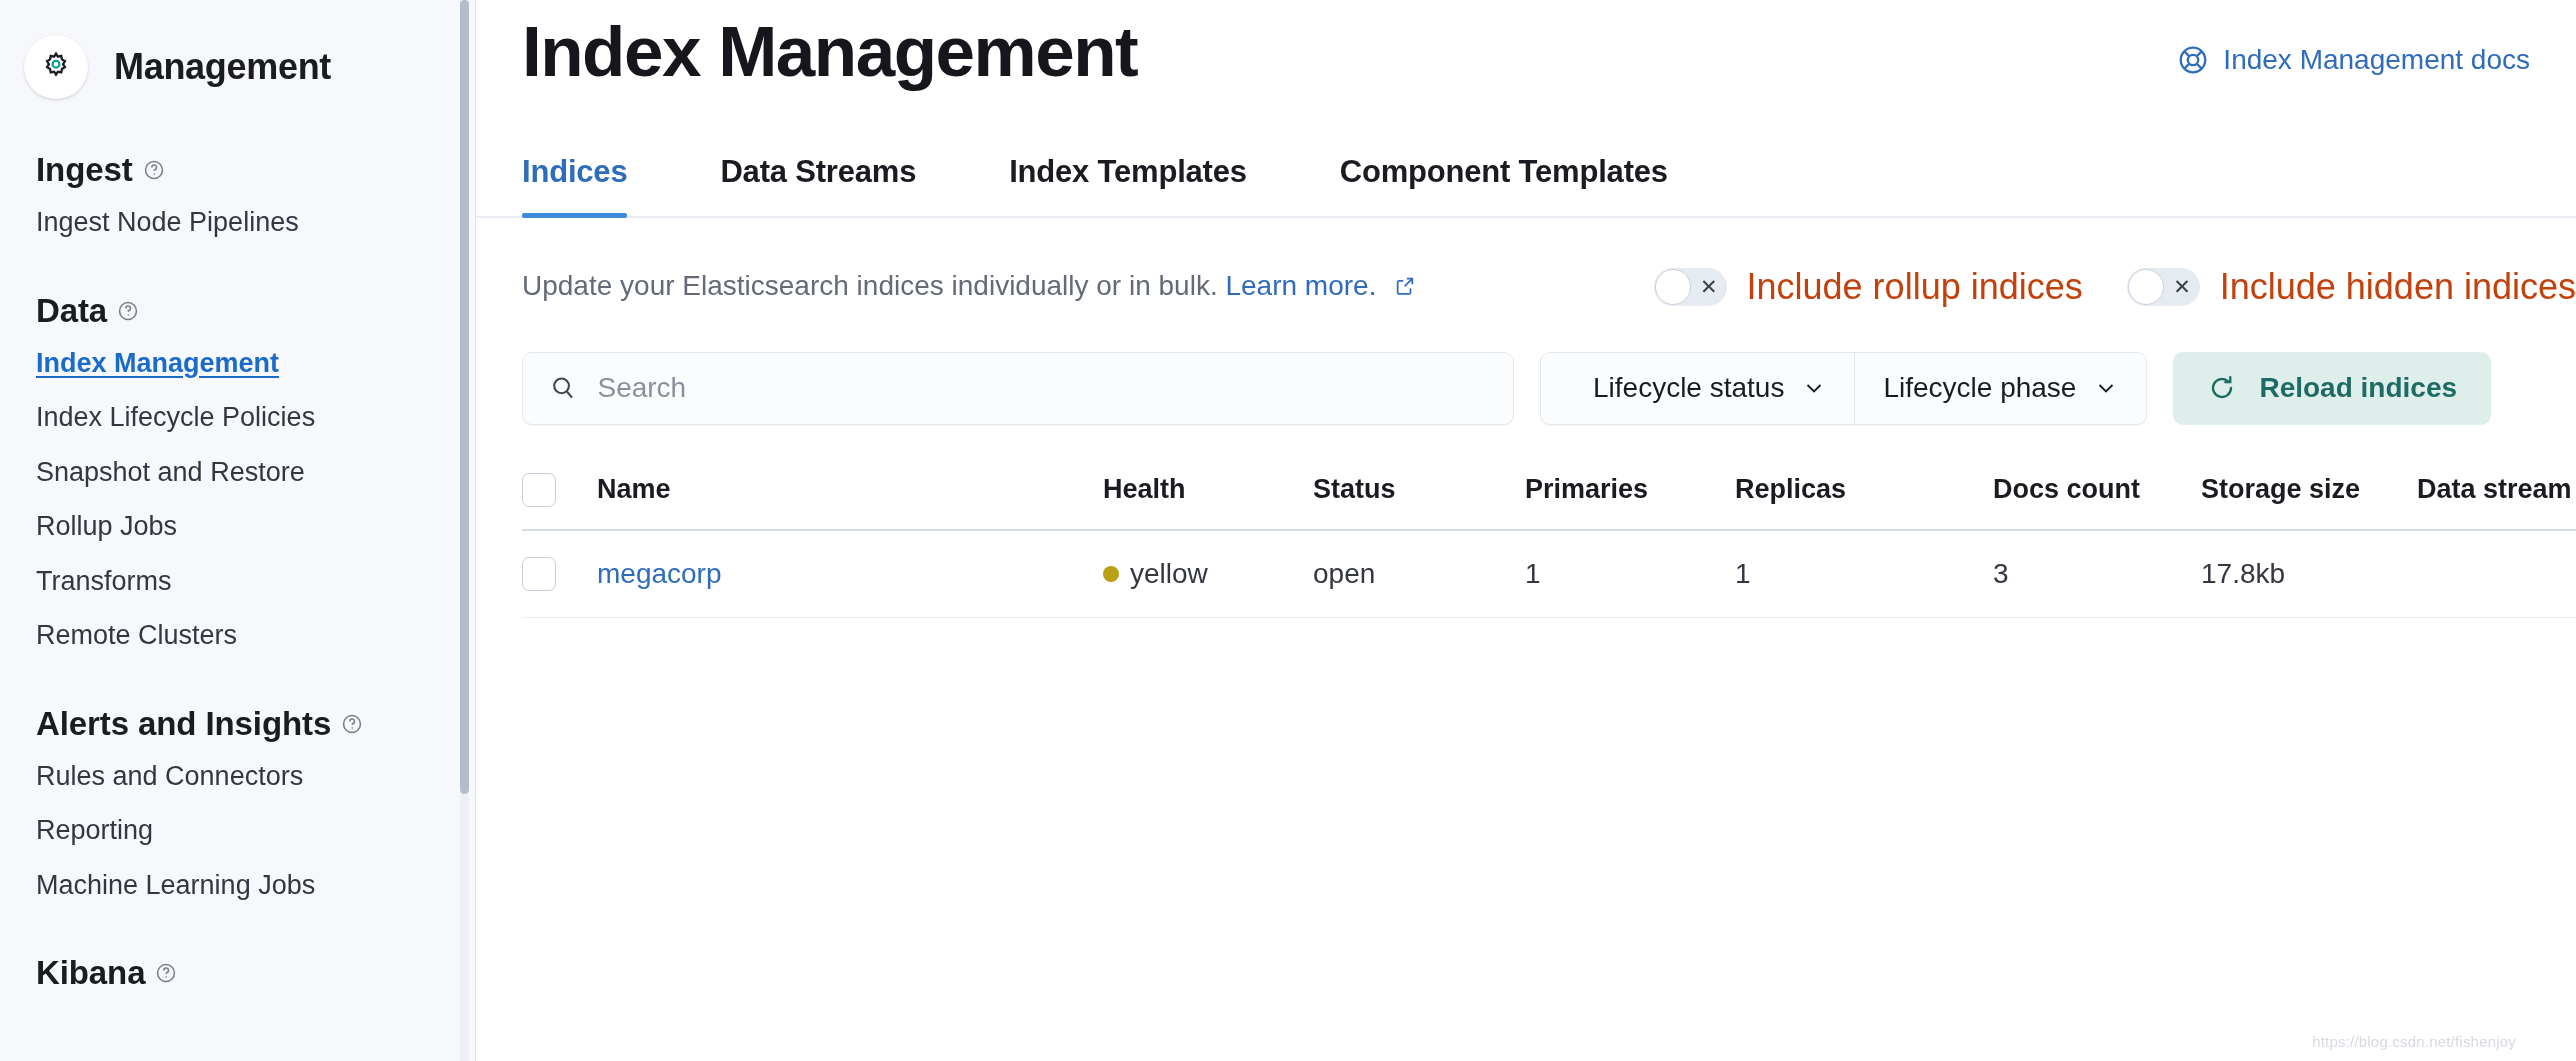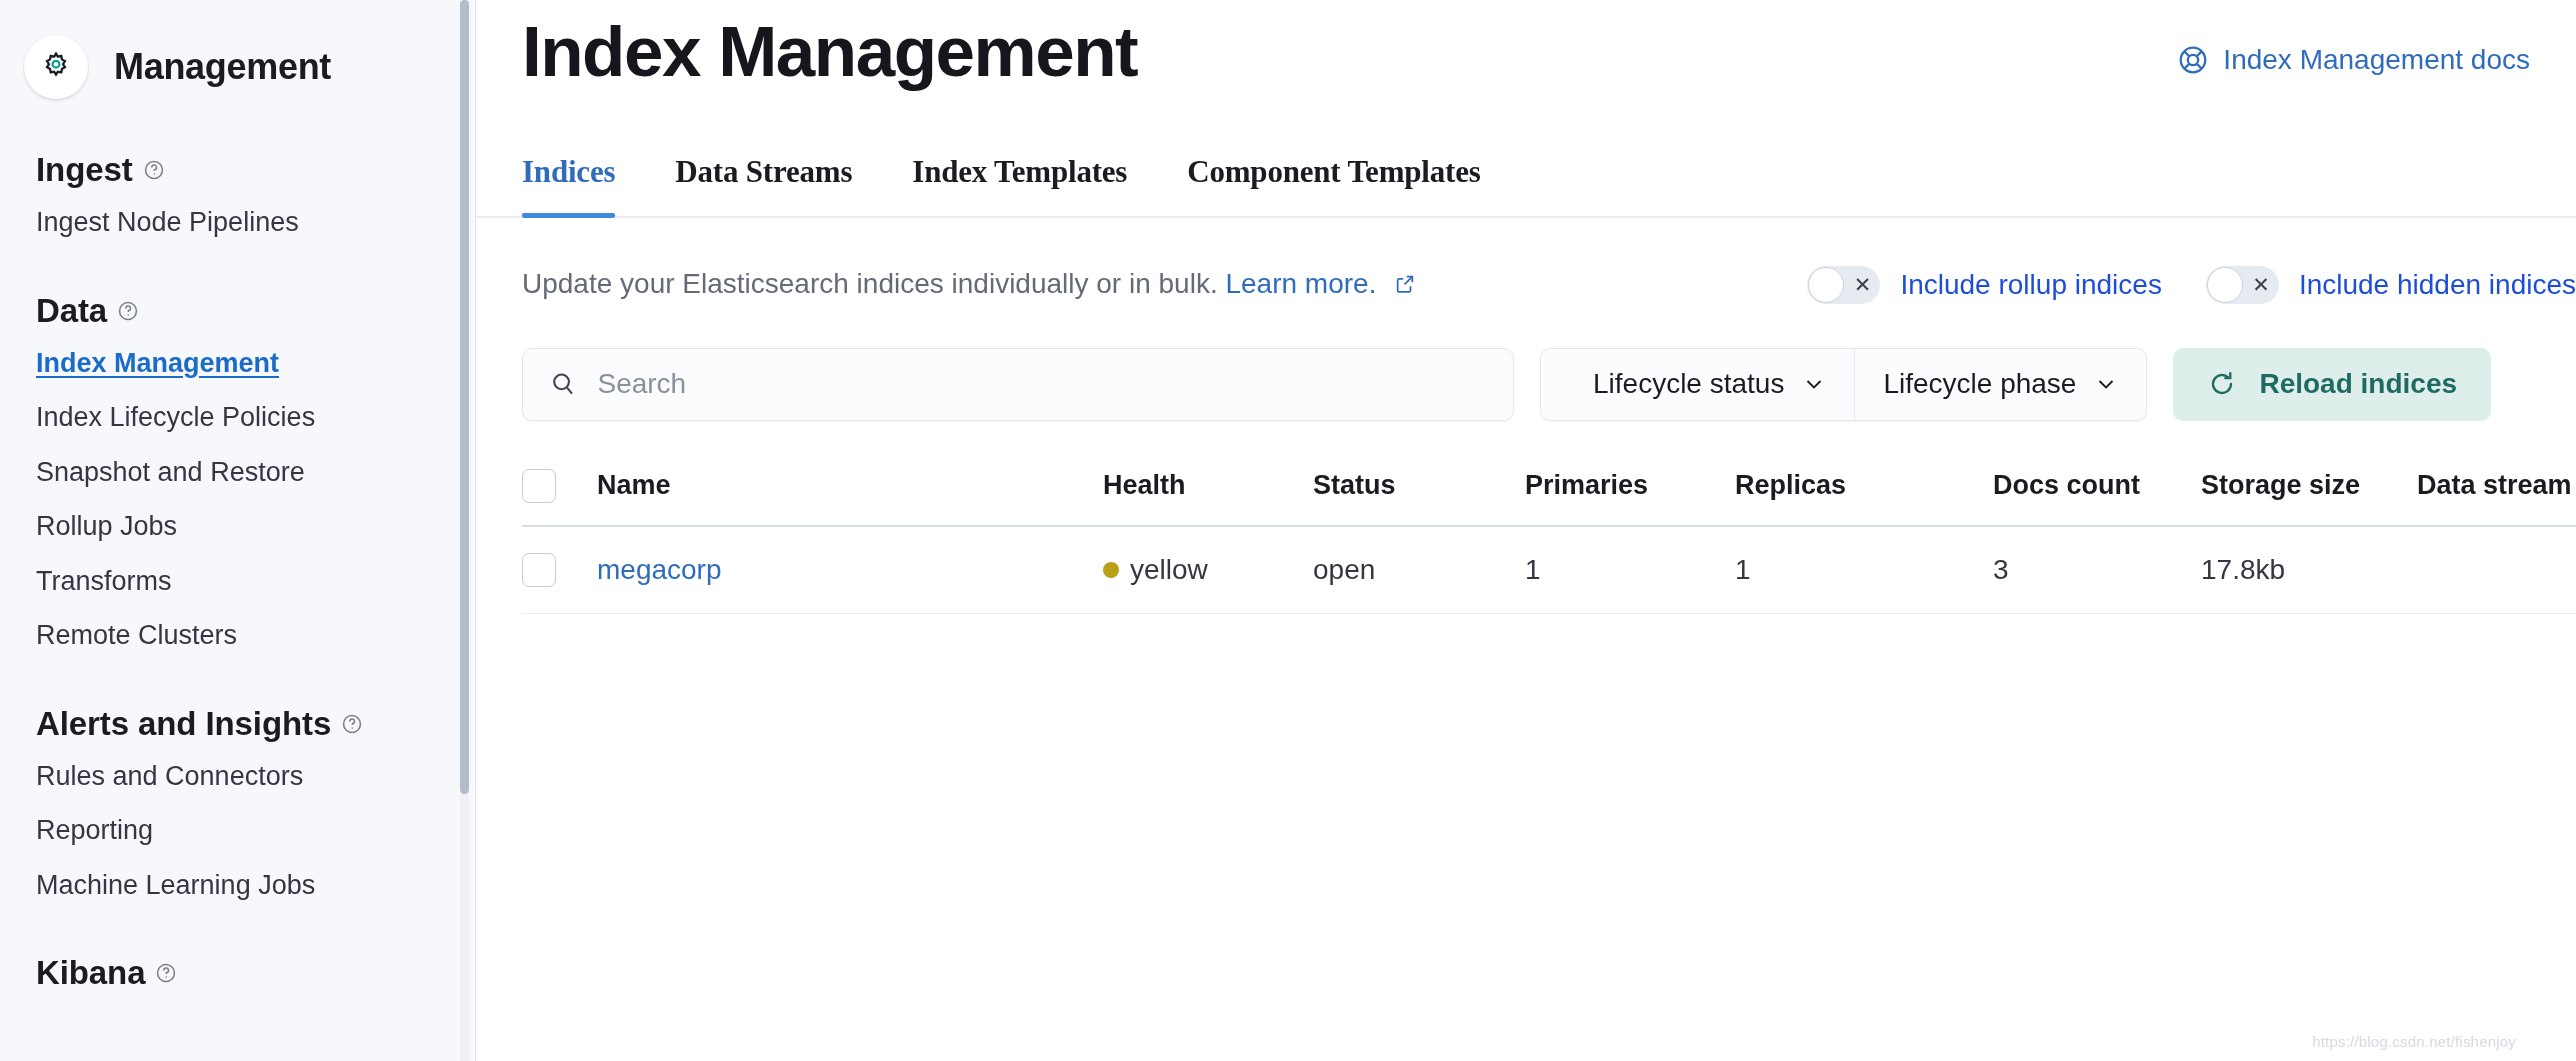--- a/index.html
+++ b/index.html
@@ -146,26 +146,25 @@
     text-decoration: none;
     margin-top: 34px;
     white-space: nowrap;
   }
   .docs-link svg { display: block; flex: none; }
 
   
   .tabs {
     display: flex;
     align-items: center;
-    gap: 60px;
+    gap: 93px;
     padding: 0 46px;
     margin-top: 60px;
     border-bottom: 2px solid #e9edf3;
     position: relative;
-    font-family: Liberation Serif, serif;
   }
   .tab {
     font-size: 31px;
     font-weight: 700;
     color: #1a1c21;
     padding: 0 0 26px 0;
     cursor: pointer;
     white-space: nowrap;
     position: relative;
     letter-spacing: -0.2px;
@@ -237,22 +236,22 @@
     background: #ffffff;
     border: 1px solid #ccd2dd;
   }
   .switch .x {
     color: #3c4049;
     font-size: 21px;
     line-height: 1;
     font-weight: 400;
   }
   .switch-label {
-    font-size: 28px;
-    color: #1d4ed8;
+    font-size: 36px;
+    color: #c2410c;
   }
 
   
   .controls {
     display: flex;
     align-items: center;
     gap: 26px;
     padding: 0 0 0 46px;
     margin-top: 44px;
   }

